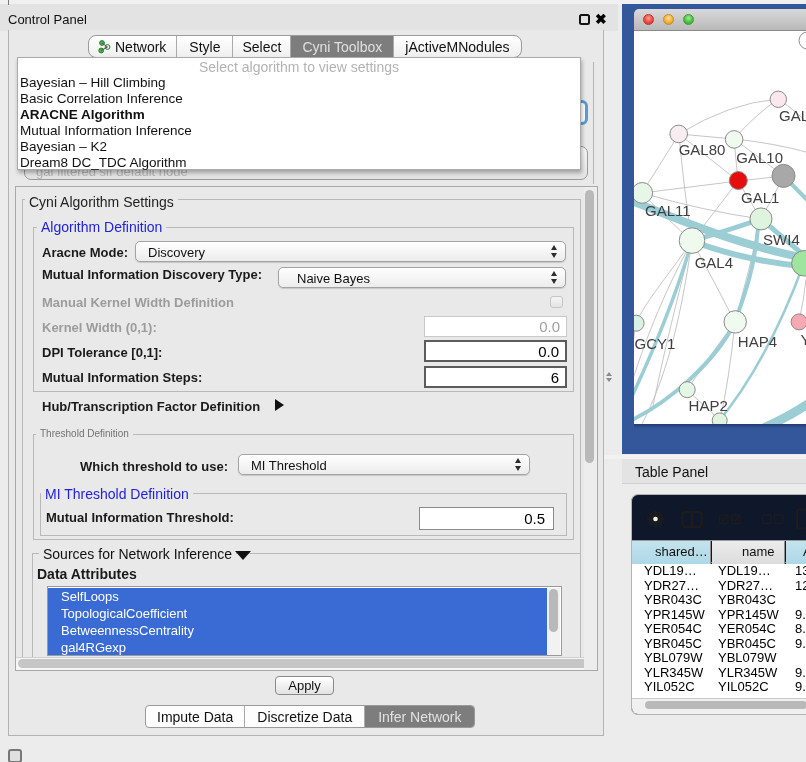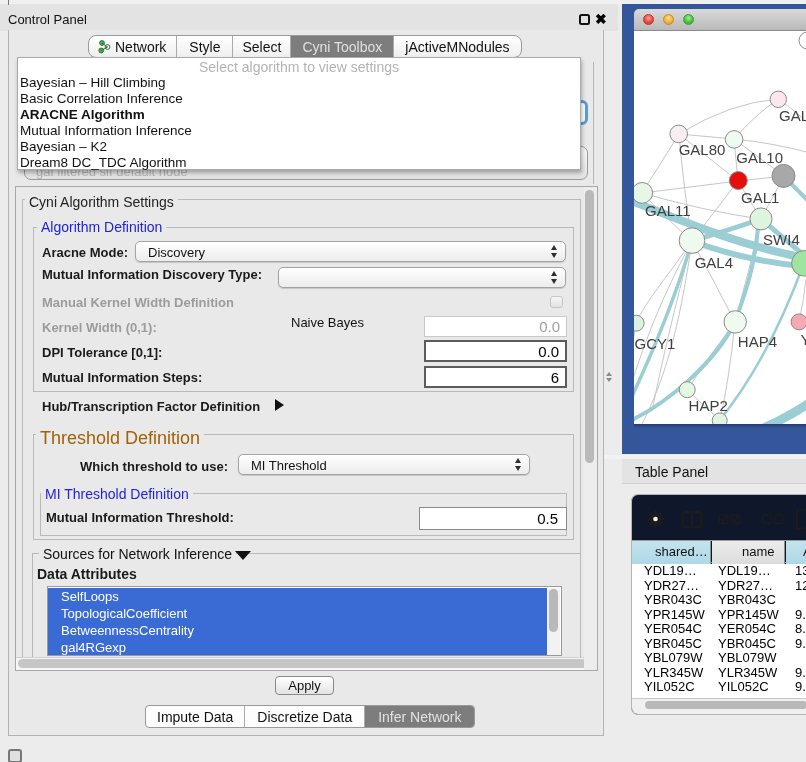--- a/index.html
+++ b/index.html
@@ -51,48 +51,48 @@
 
 <div class="abs" style="left:33px;top:227px;width:541px;height:165px;border:1px solid #b9b9b9;"></div>
 <div class="abs" style="left:37px;top:219px;background:#e9e9e9;padding:0 4px;font-size:14px;color:#2222dd;">Algorithm Definition</div>
 
 <div class="abs" style="left:42px;top:245px;font-size:13px;font-weight:bold;color:#1a1a1a;">Aracne Mode:</div>
 <div class="abs combo" style="left:135px;top:241px;width:431px;height:21px;"></div>
 <div class="abs" style="left:148px;top:245px;font-size:13px;color:#111;">Discovery</div>
 
 <div class="abs" style="left:42px;top:267px;font-size:13px;font-weight:bold;color:#1a1a1a;">Mutual Information Discovery Type:</div>
 <div class="abs combo" style="left:278px;top:267px;width:288px;height:21px;"></div>
-<div class="abs" style="left:291px;top:271px;font-size:13px;color:#111;margin-top:44px;">Naive Bayes</div>
+<div class="abs" style="left:297px;top:271px;font-size:13px;color:#111;">Naive Bayes</div>
 
 <div class="abs" style="left:42px;top:295px;font-size:13px;font-weight:bold;color:#9c9c9c;">Manual Kernel Width Definition</div>
 <div class="abs" style="left:550px;top:296px;width:13px;height:12px;border:1px solid #c6c6c6;border-radius:3px;background:linear-gradient(#f5f5f5,#e3e3e3);"></div>
 
 <div class="abs" style="left:42px;top:320px;font-size:13px;font-weight:bold;color:#9c9c9c;">Kernel Width (0,1):</div>
 <div class="abs" style="left:424px;top:316px;width:143px;height:21px;background:#fff;border:1px solid #c9c9c9;font-size:15px;color:#a0a0a0;text-align:right;padding:1px 6px 0 0;">0.0</div>
 
 <div class="abs" style="left:42px;top:345px;font-size:13px;font-weight:bold;color:#1a1a1a;">DPI Tolerance [0,1]:</div>
 <div class="abs" style="left:424px;top:340px;width:143px;height:22px;background:#fff;border:2px solid #5c5c5c;font-size:15px;color:#000;text-align:right;padding:1px 6px 0 0;">0.0</div>
 
 <div class="abs" style="left:42px;top:370px;font-size:13px;font-weight:bold;color:#1a1a1a;">Mutual Information Steps:</div>
 <div class="abs" style="left:424px;top:366px;width:143px;height:22px;background:#fff;border:2px solid #5c5c5c;font-size:15px;color:#000;text-align:right;padding:1px 6px 0 0;">6</div>
 
 <div class="abs" style="left:42px;top:399px;font-size:13px;font-weight:bold;color:#1a1a1a;">Hub/Transcription Factor Definition</div>
 <div class="abs" style="left:275px;top:399px;width:0;height:0;border-left:9px solid #111;border-top:6.5px solid transparent;border-bottom:6.5px solid transparent;"></div>
 
 <div class="abs" style="left:33px;top:434px;width:541px;height:106px;border:1px solid #b9b9b9;"></div>
-<div class="abs" style="left:36px;top:428px;background:#e9e9e9;padding:0 4px;font-size:18px;color:#a16207;">Threshold Definition</div>
+<div class="abs" style="left:36px;top:428px;background:#e9e9e9;padding:0 4px;font-size:10px;color:#737373;">Threshold Definition</div>
 
 <div class="abs" style="left:80px;top:459px;font-size:13px;font-weight:bold;color:#1a1a1a;">Which threshold to use:</div>
 <div class="abs combo" style="left:238px;top:454px;width:292px;height:21px;"></div>
 <div class="abs" style="left:251px;top:458px;font-size:13px;color:#111;">MI Threshold</div>
 
 <div class="abs" style="left:40px;top:493px;width:527px;height:43px;border:1px solid #b9b9b9;"></div>
 <div class="abs" style="left:41px;top:486px;background:#e9e9e9;padding:0 4px;font-size:14px;color:#2222dd;">MI Threshold Definition</div>
 <div class="abs" style="left:46px;top:510px;font-size:13px;font-weight:bold;color:#1a1a1a;">Mutual Information Threshold:</div>
-<div class="abs" style="left:419px;top:507px;width:148px;height:23px;background:#fff;border:1px solid #8a8a8a;font-size:15px;color:#000;text-align:right;padding:2px 8px 0 0;">0.5</div>
+<div class="abs" style="left:419px;top:507px;width:135px;height:23px;background:#fff;border:1px solid #8a8a8a;font-size:15px;color:#000;text-align:right;padding:2px 8px 0 0;">0.5</div>
 
 <div class="abs" style="left:32px;top:553px;width:549px;height:105px;border:1px solid #b9b9b9;border-bottom:none;"></div>
 <div class="abs" style="left:39px;top:546px;background:#e9e9e9;padding:0 4px;font-size:14px;color:#111;">Sources for Network Inference</div>
 <div class="abs" style="left:235px;top:551px;width:0;height:0;border-top:9px solid #111;border-left:8px solid transparent;border-right:8px solid transparent;"></div>
 
 <div class="abs" style="left:37px;top:566px;font-size:14px;font-weight:bold;color:#1a1a1a;">Data Attributes</div>
 
 <div class="abs" style="left:47px;top:586px;width:515px;height:70px;background:#fff;border:1px solid #9a9a9a;overflow:hidden;">
   <div style="position:absolute;left:0;top:1px;width:499px;height:17px;background:#3a6bd4;color:#fff;font-size:13px;padding:1px 0 0 13px;">SelfLoops</div>
   <div style="position:absolute;left:0;top:18px;width:499px;height:17px;background:#3a6bd4;color:#fff;font-size:13px;padding:1px 0 0 13px;">TopologicalCoefficient</div>

